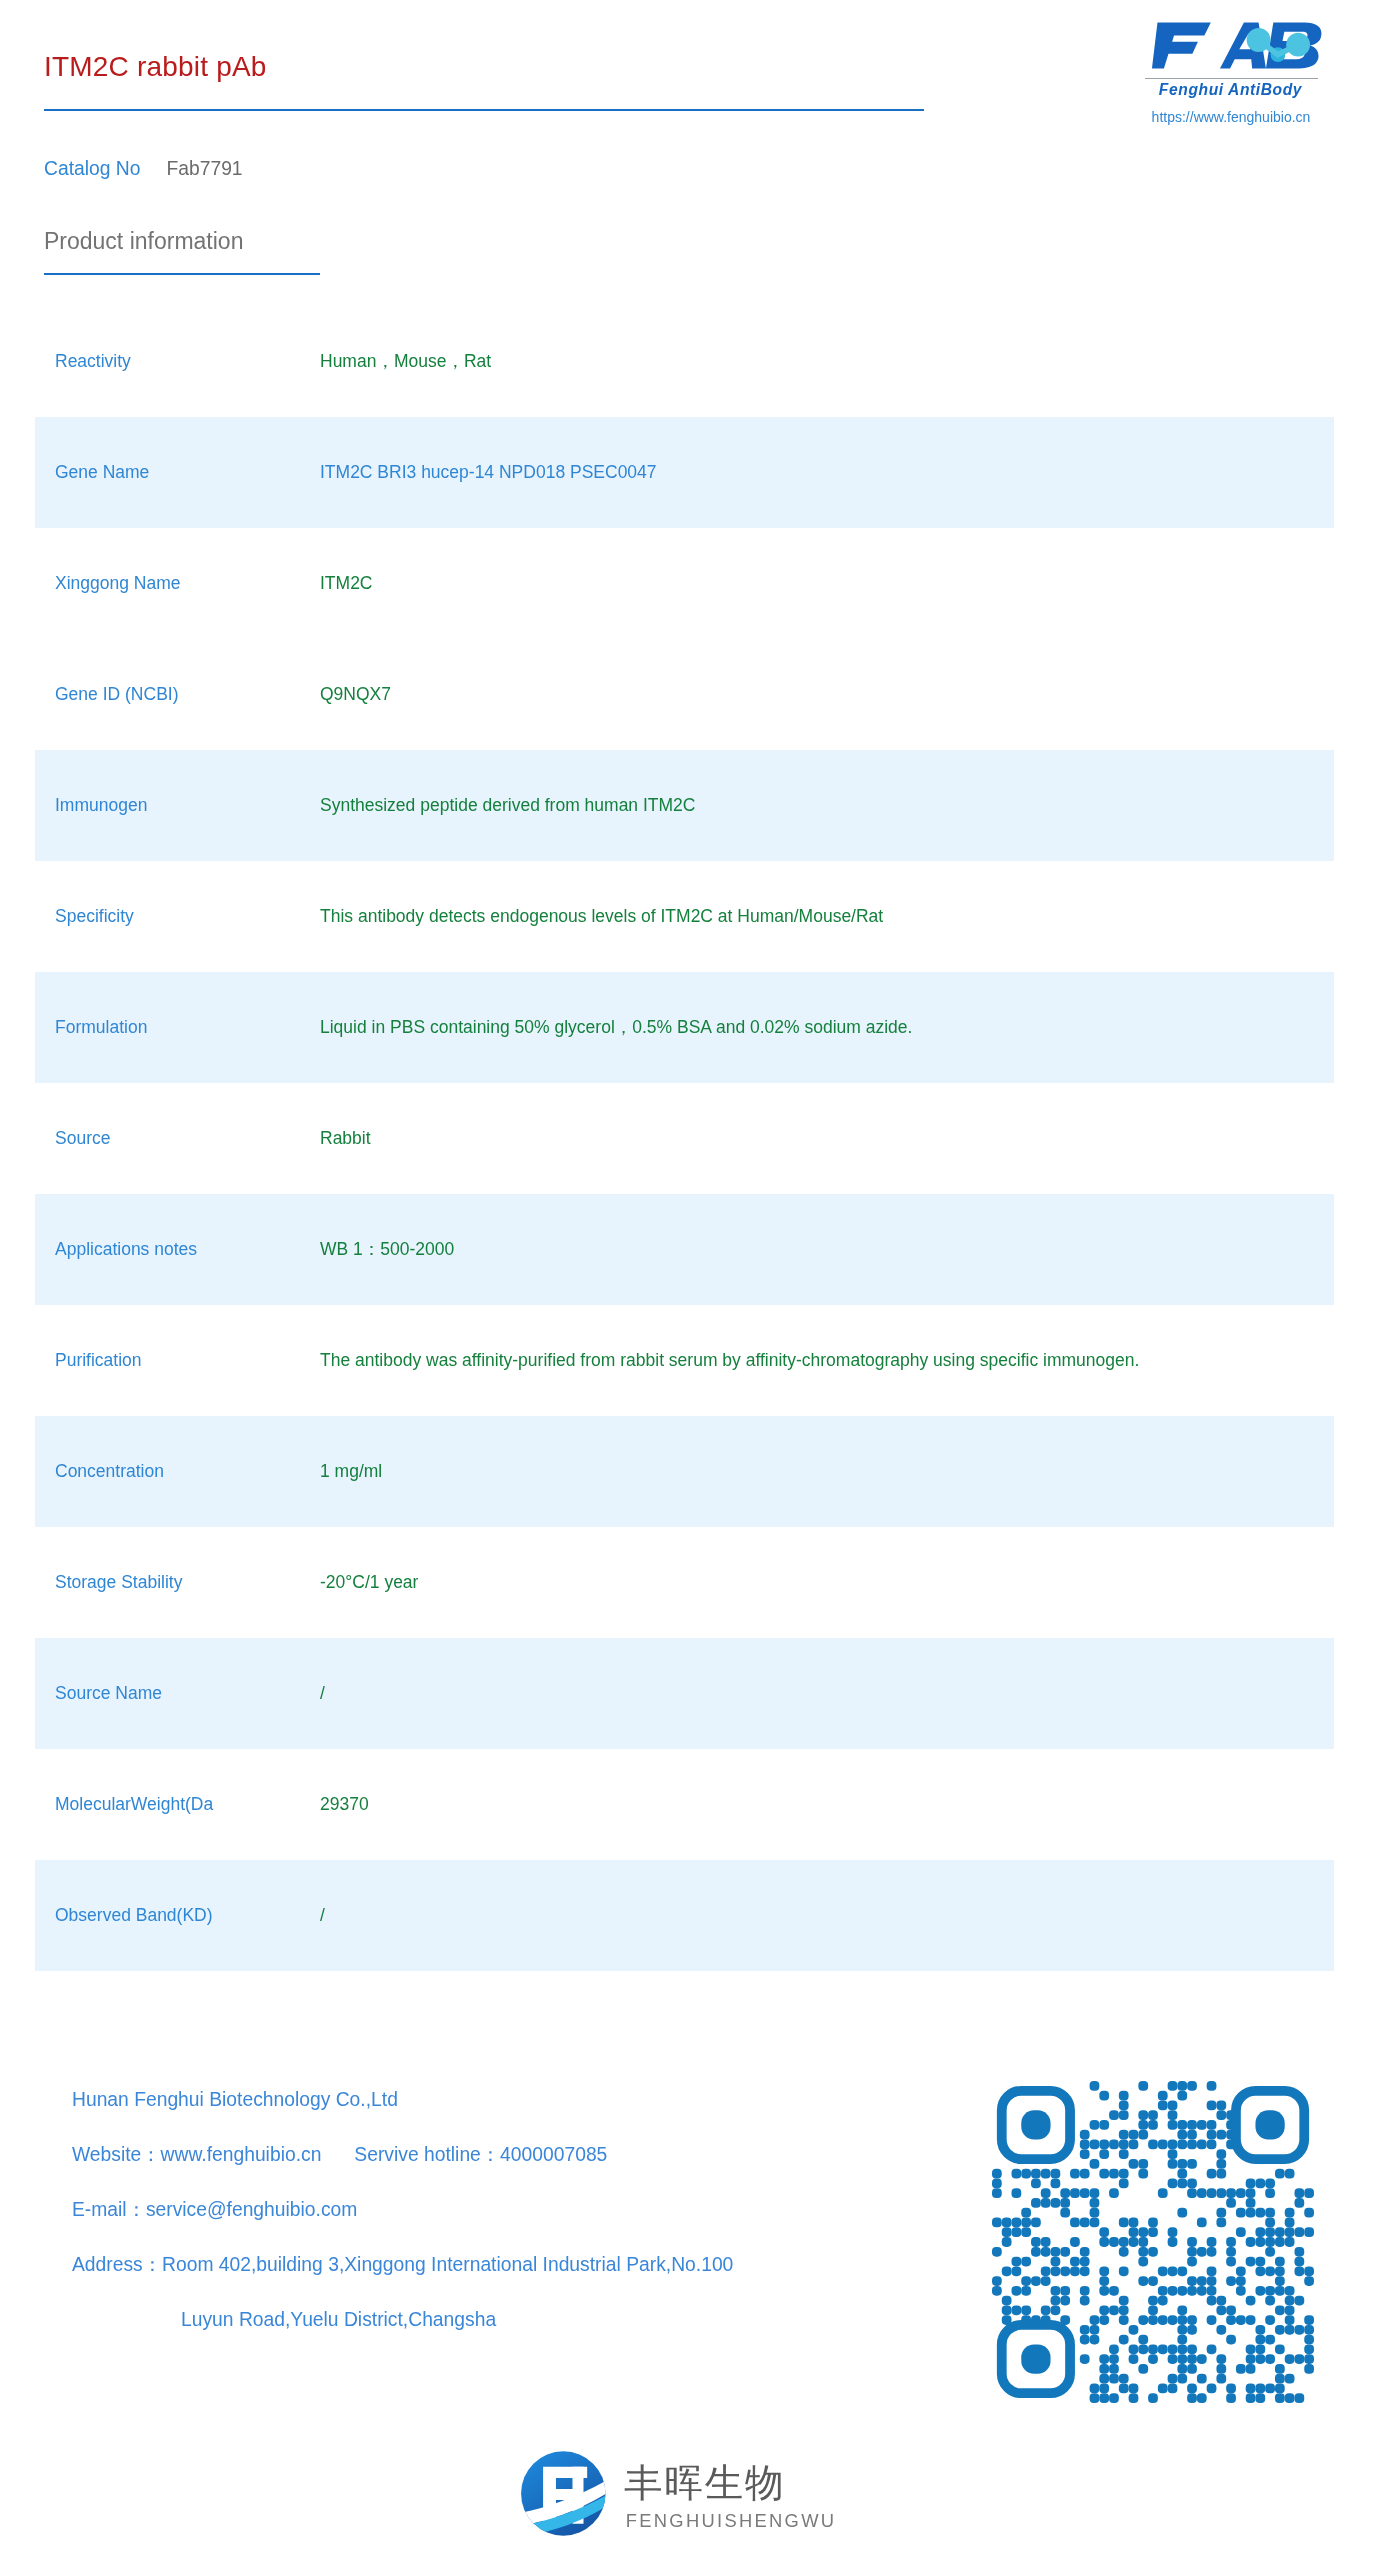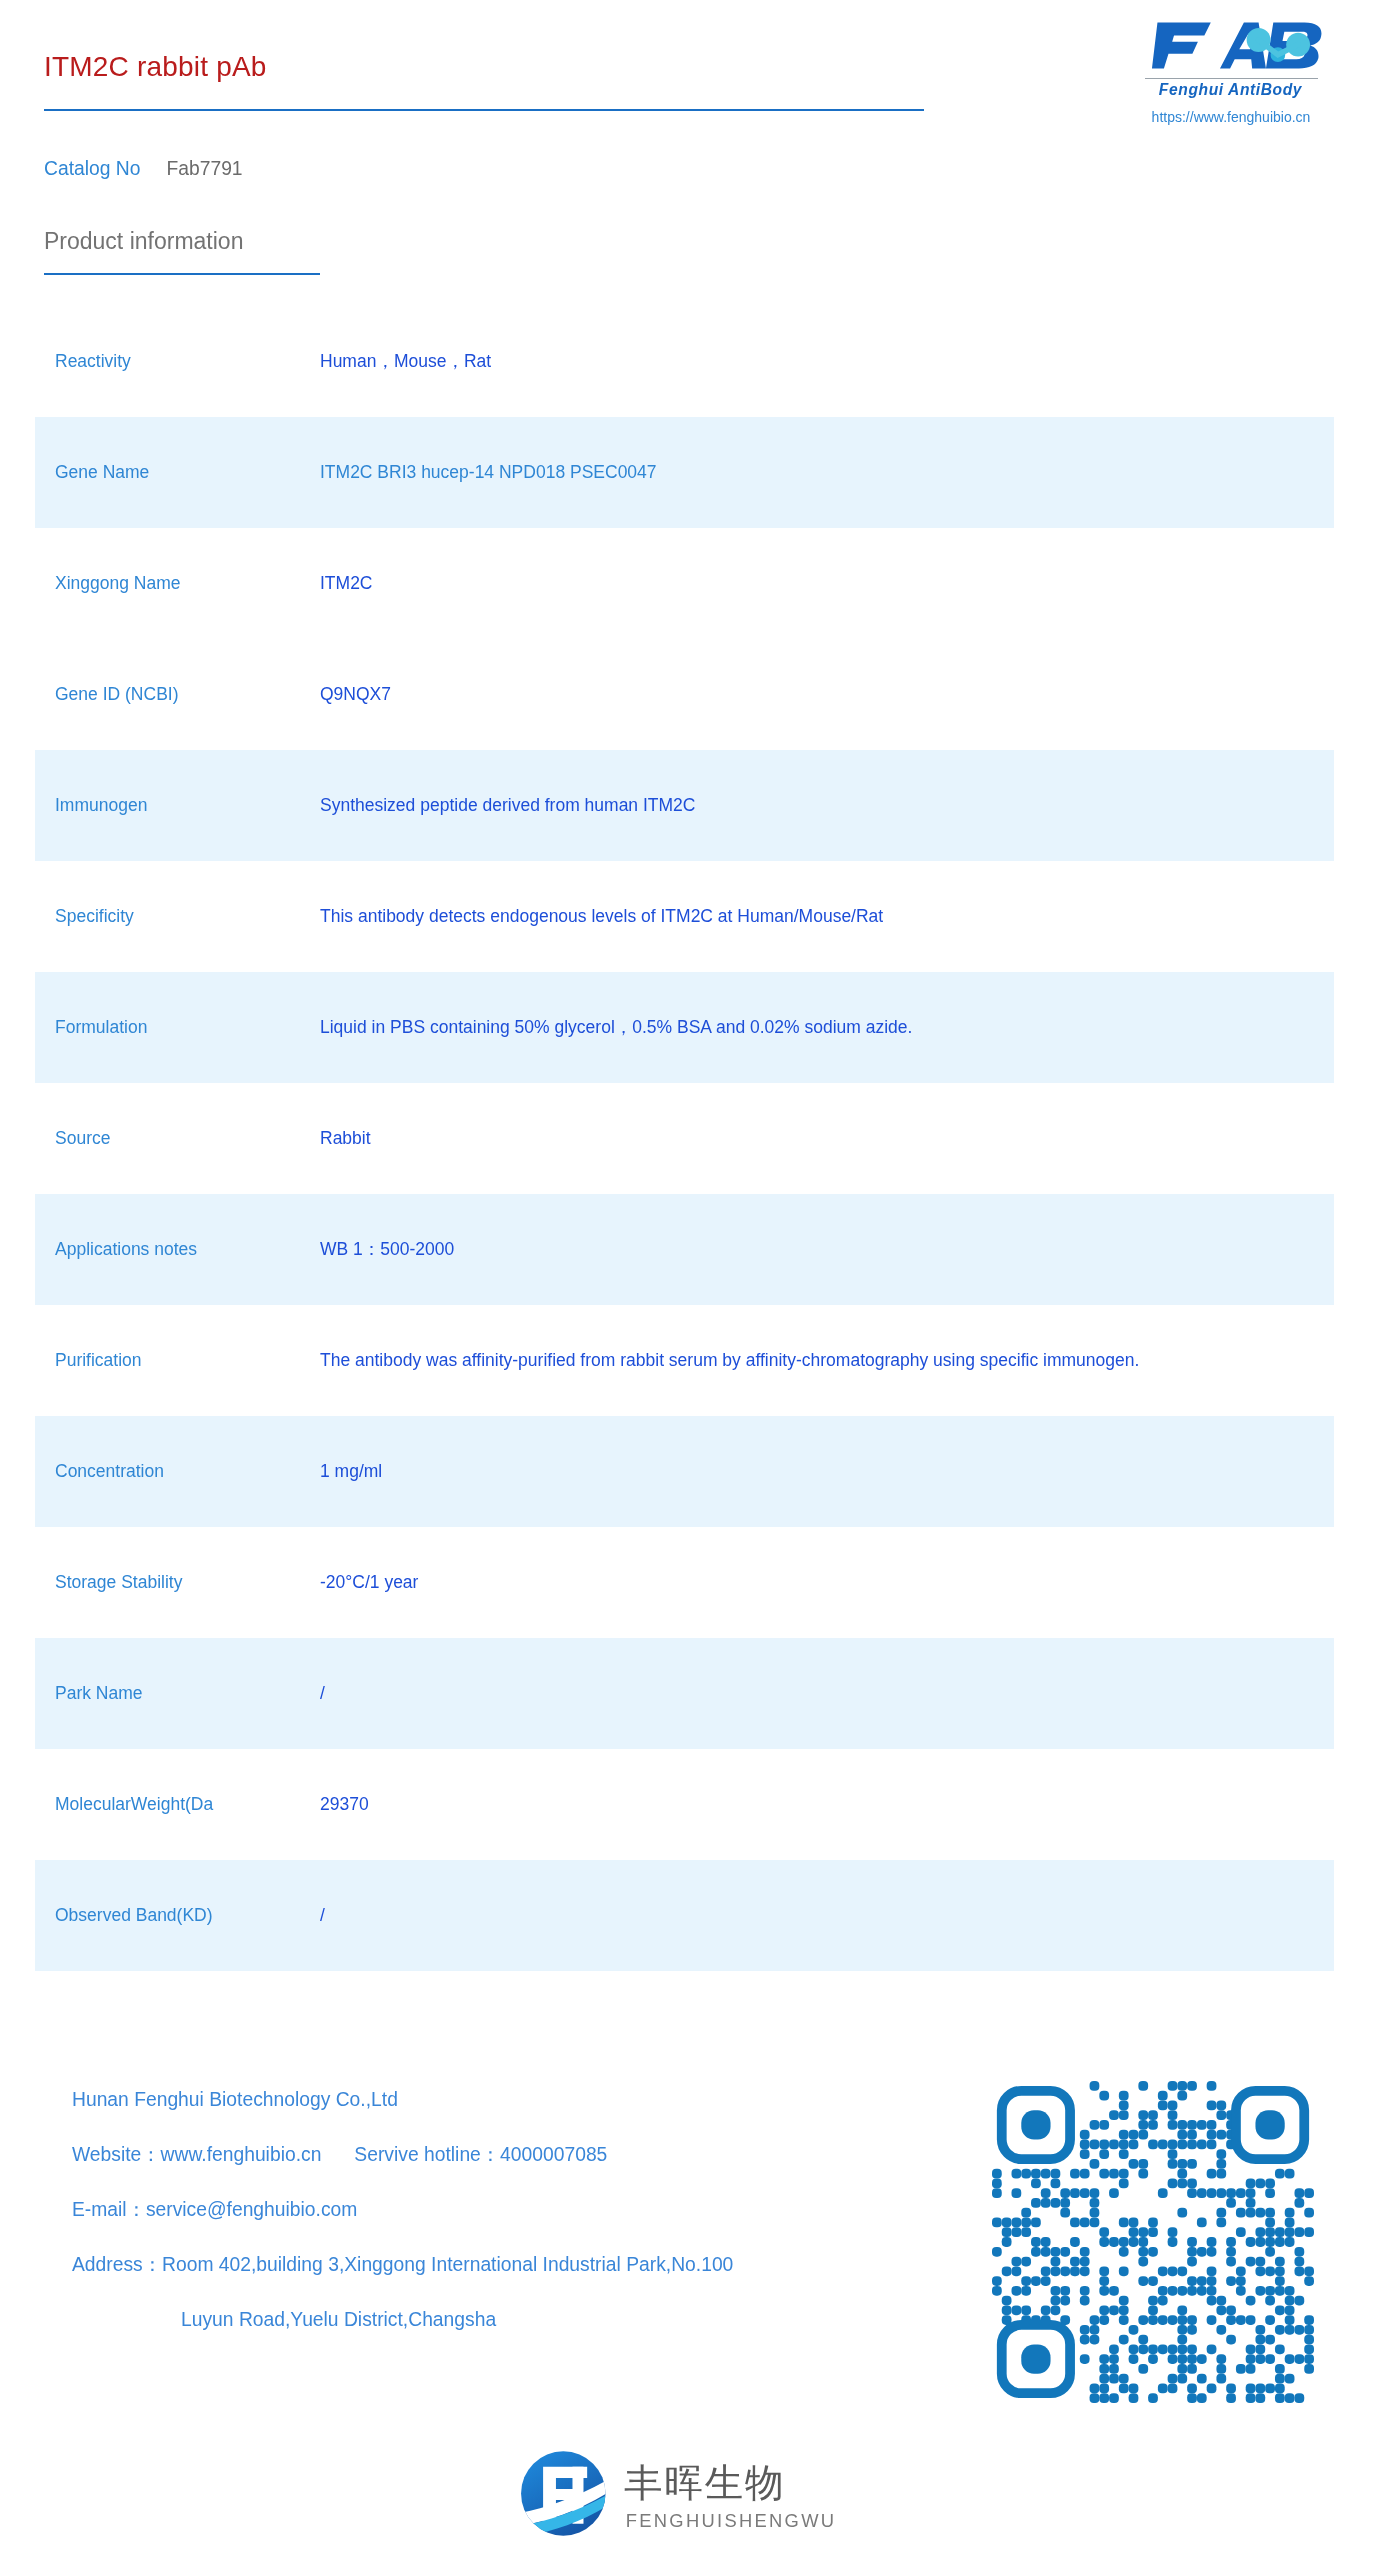--- a/index.html
+++ b/index.html
@@ -138,21 +138,21 @@
   }
   .spec-label {
     flex: 0 0 265px;
     font-size: 17.5px;
     color: #2f86d4;
     line-height: 1.45;
   }
   .spec-value {
     flex: 1 1 auto;
     font-size: 17.5px;
-    color: #1d4ed8;
+    color: #15803d;
     line-height: 1.55;
     padding-right: 18.4px;
   }
   .spec-value.link {
     color: #2f86d4;
   }
 
   
   .footer {
     position: absolute;
@@ -279,21 +279,21 @@
     </div>
     <div class="spec-row alt">
       <div class="spec-label">Concentration</div>
       <div class="spec-value">1 mg/ml</div>
     </div>
     <div class="spec-row">
       <div class="spec-label">Storage Stability</div>
       <div class="spec-value">-20°C/1 year</div>
     </div>
     <div class="spec-row alt">
-      <div class="spec-label">Park Name</div>
+      <div class="spec-label">Source Name</div>
       <div class="spec-value">/</div>
     </div>
     <div class="spec-row">
       <div class="spec-label">MolecularWeight(Da</div>
       <div class="spec-value">29370</div>
     </div>
     <div class="spec-row alt">
       <div class="spec-label">Observed Band(KD)</div>
       <div class="spec-value">/</div>
     </div>

